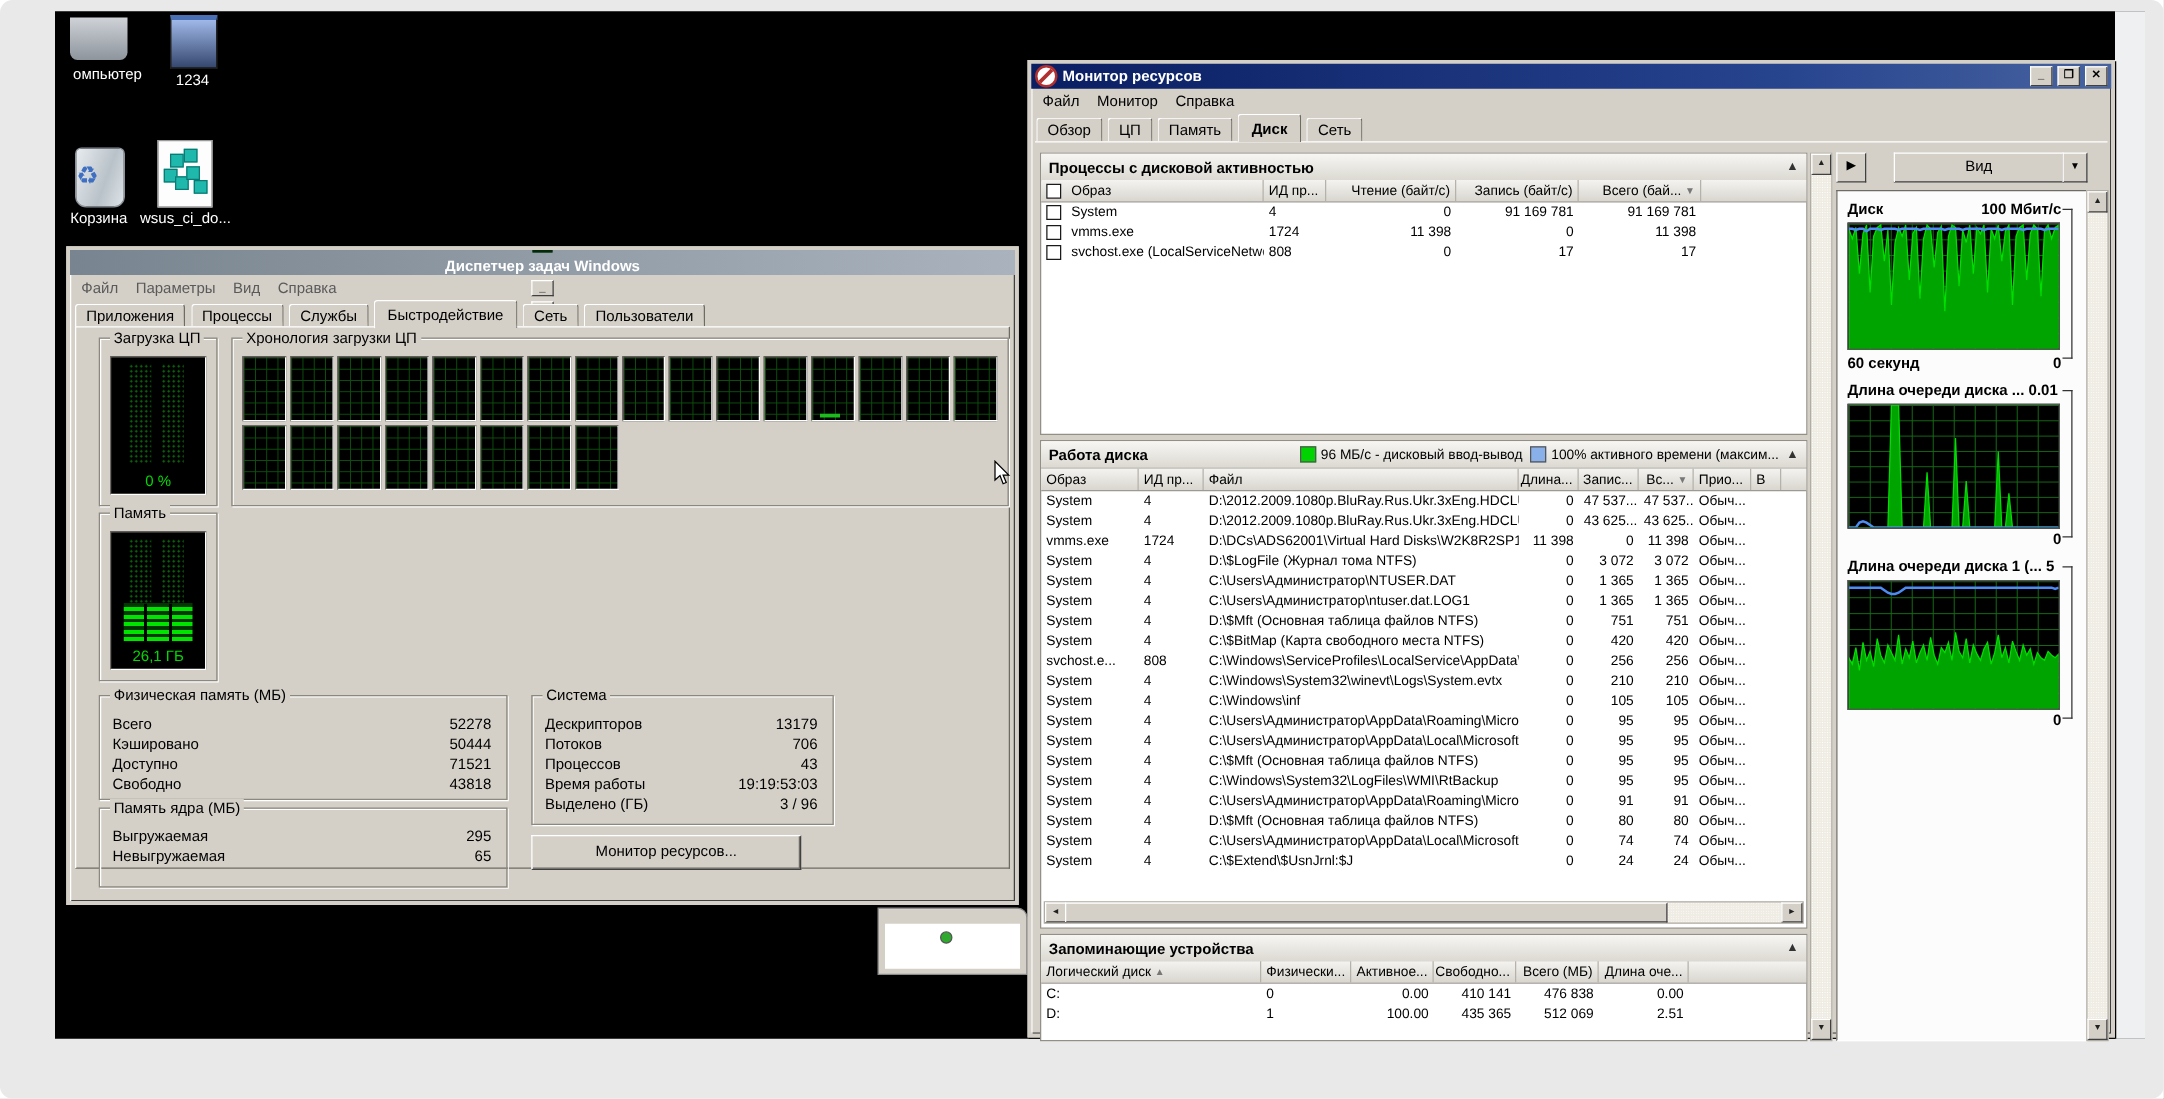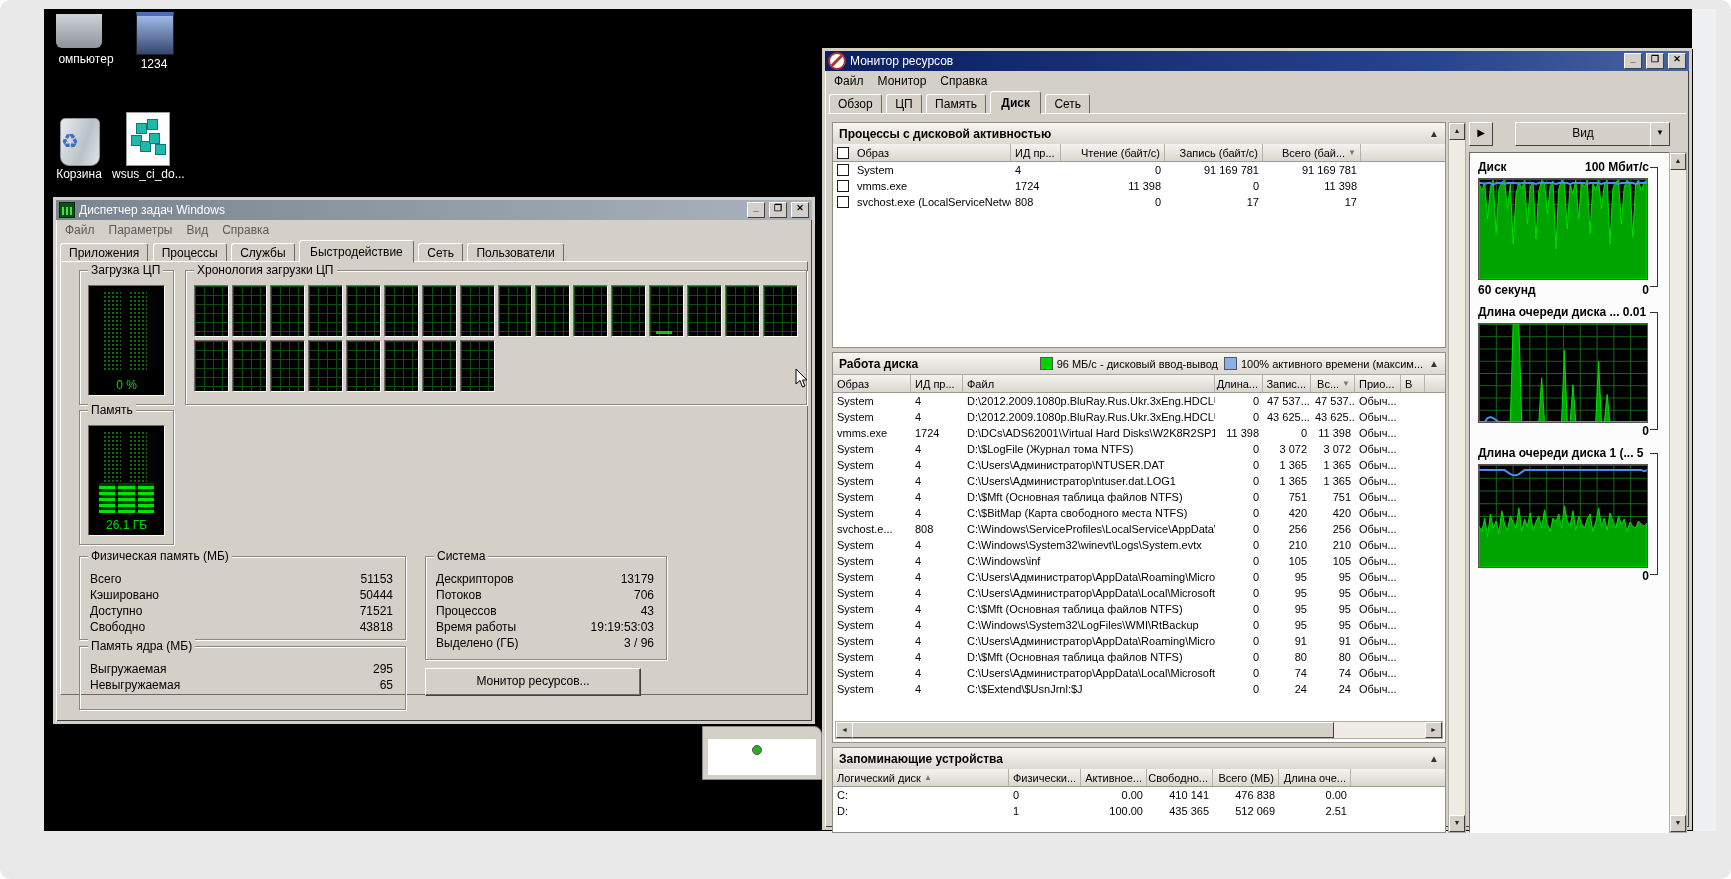--- a/index.html
+++ b/index.html
@@ -13,23 +13,23 @@
   .dlabel{color:#fff;font-size:12px;text-shadow:1px 1px 2px #000;white-space:nowrap;}
   .ico-computer{position:absolute;left:56px;top:14px;width:46px;height:34px;background:linear-gradient(#cfd3d8,#8d949c);border-radius:0 0 6px 6px;border:1px solid #5f6warning670;}
   .ico-1234{position:absolute;left:136px;top:12px;width:36px;height:38px;background:linear-gradient(#9fb8e8,#35476e);border:1px solid #222;border-top:4px solid #4a6fb5;}
   .ico-bin{position:absolute;left:60px;top:118px;width:38px;height:46px;background:linear-gradient(110deg,#e8ecef,#b9c2c9 60%,#dfe5e9);border-radius:5px 5px 9px 9px;border:1px solid #8b9299;color:#3f6fc0;font-size:20px;line-height:44px;}
   .ico-wsus{position:absolute;left:126px;top:112px;width:42px;height:52px;background:#fdfdfd;border:1px solid #9a9a9a;}
   .ico-wsus i{position:absolute;width:9px;height:9px;background:#1fb8ad;border:1px solid #0c7a72;}
 
   
   .win{position:absolute;background:#d4d0c8;border:3px solid #d4d0c8;box-shadow:inset 1px 1px 0 #fff, inset -1px -1px 0 #404040, 1px 1px 0 #000;}
   .titlebar{position:relative;height:20px;display:flex;align-items:center;padding:0 3px;gap:4px;}
-  .title-tm{background:linear-gradient(90deg,#78848f,#aab3bd);}
+  .title-tm{background:linear-gradient(90deg,#78848f,#aab3bd);flex-direction:column;}
   .title-rm{background:linear-gradient(90deg,#0a1e62,#27448f 70%,#47639f);}
-  .titlebar .ttl{color:#fff;font-weight:normal;font-size:12px;flex:1;white-space:nowrap;}
+  .titlebar .ttl{color:#fff;font-weight:bold;font-size:12px;flex:1;white-space:nowrap;}
   .wbtn{width:16px;height:14px;background:#d4d0c8;border:1px solid;border-color:#fff #404040 #404040 #fff;font-size:9px;line-height:11px;text-align:center;color:#000;font-weight:bold;}
   .menubar{height:19px;display:flex;align-items:center;padding-left:2px;font-size:12px;}
   .menubar span{padding:2px 7px;}
   .menu-dim span{color:#5a5a5a;}
   .tabsrow{position:relative;height:22px;padding-left:4px;}
   .tab{position:relative;display:inline-block;margin-top:4px;padding:2px 8px 2px;font-size:12px;background:#d4d0c8;border:1px solid;border-color:#fff #6e6b64 #d4d0c8 #fff;border-radius:3px 3px 0 0;vertical-align:bottom;}
   .tab.active{margin-top:1px;padding:4px 10px 3px;z-index:3;border-bottom:1px solid #d4d0c8;}
   .bold{font-weight:bold;}
 
   
@@ -201,21 +201,21 @@
           <div class="gval">26,1 ГБ</div>
         </div>
       </div>
 
 
       <div class="gb" style="left:18px;top:294px;width:325px;height:82px;">
         <span class="gbl">Физическая память (МБ)</span>
         <div class="kvwrap">
             <div class="kvrow">
               <span class="kl">Всего</span>
-              <span class="kval">51153</span>
+              <span class="kval">52278</span>
             </div>
             <div class="kvrow">
               <span class="kl">Кэшировано</span>
               <span class="kval">50444</span>
             </div>
             <div class="kvrow">
               <span class="kl">Доступно</span>
               <span class="kval">71521</span>
             </div>
             <div class="kvrow">

